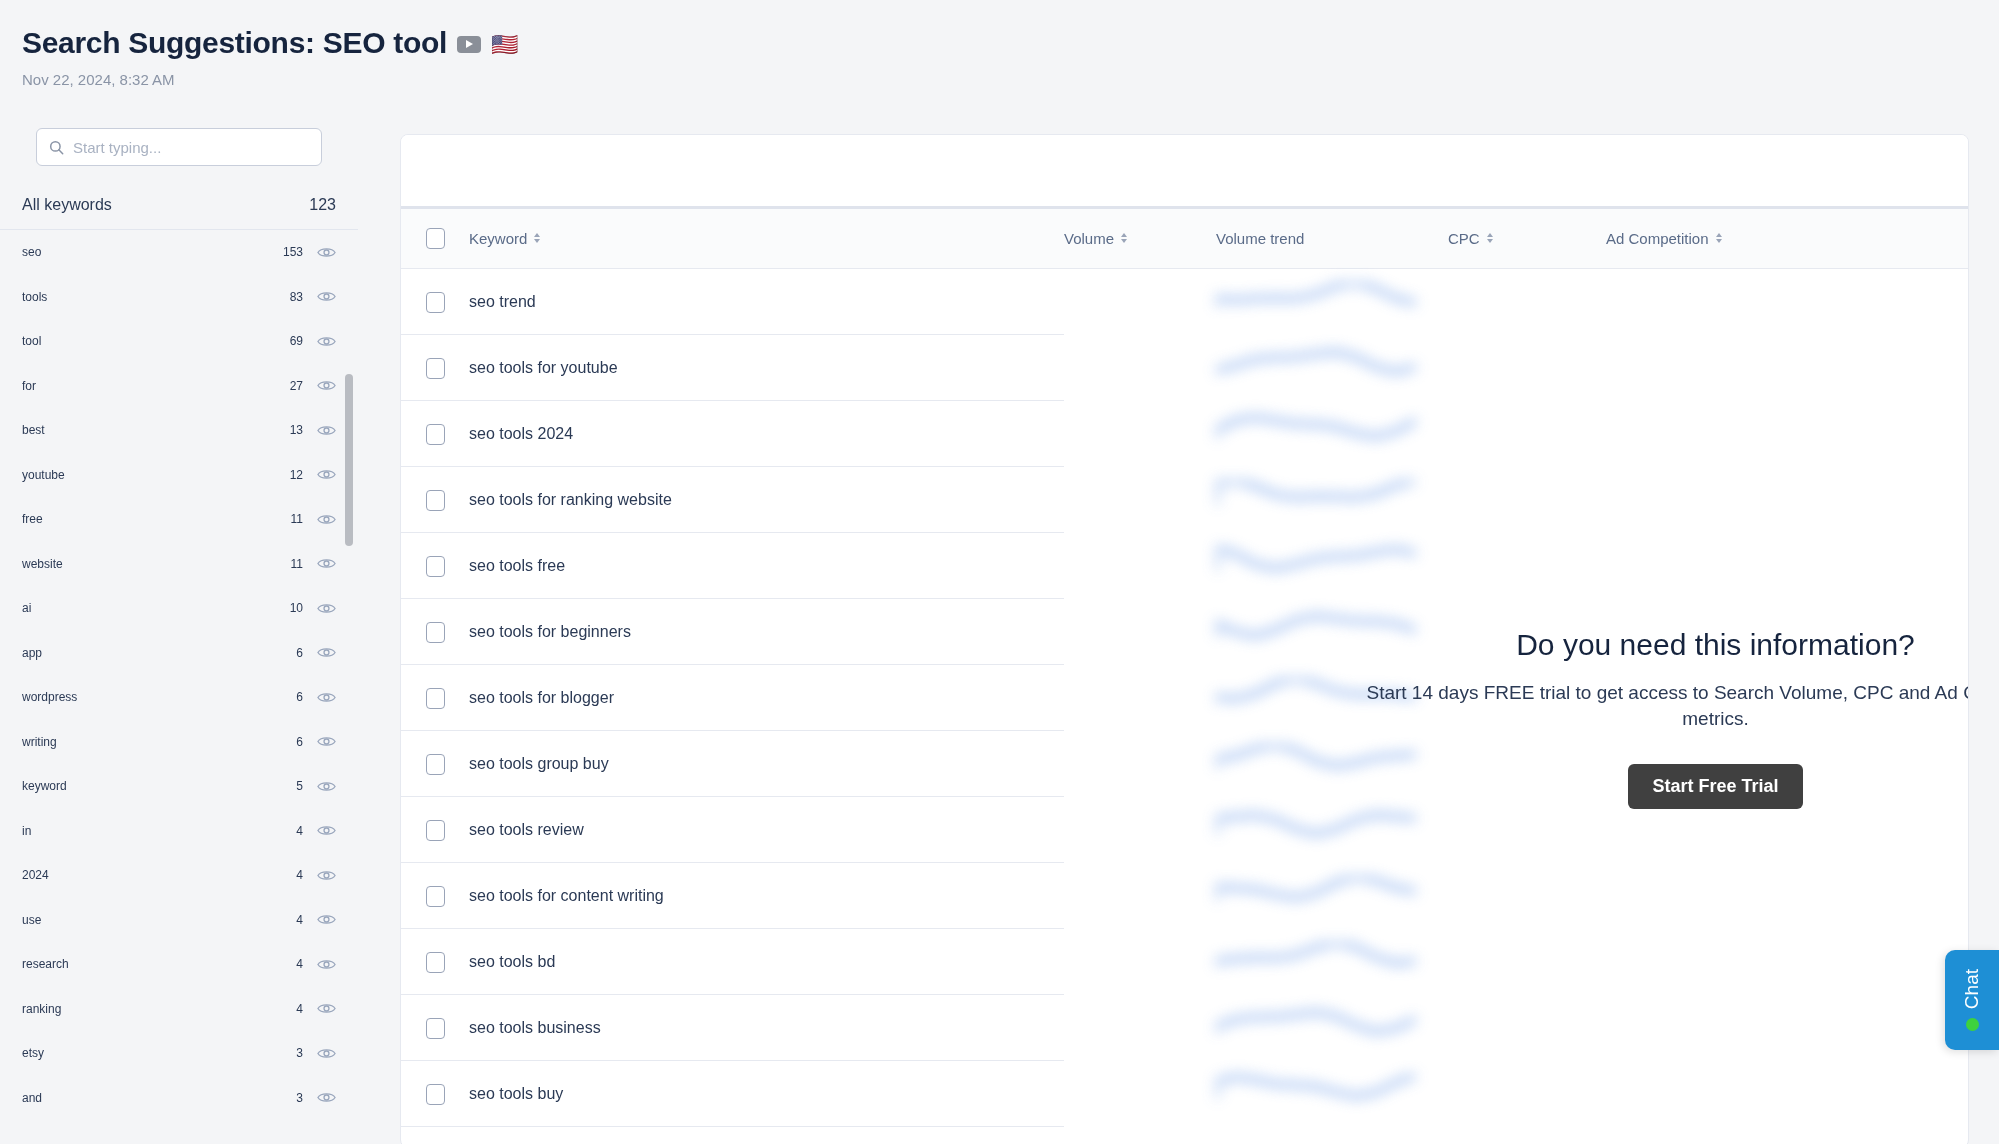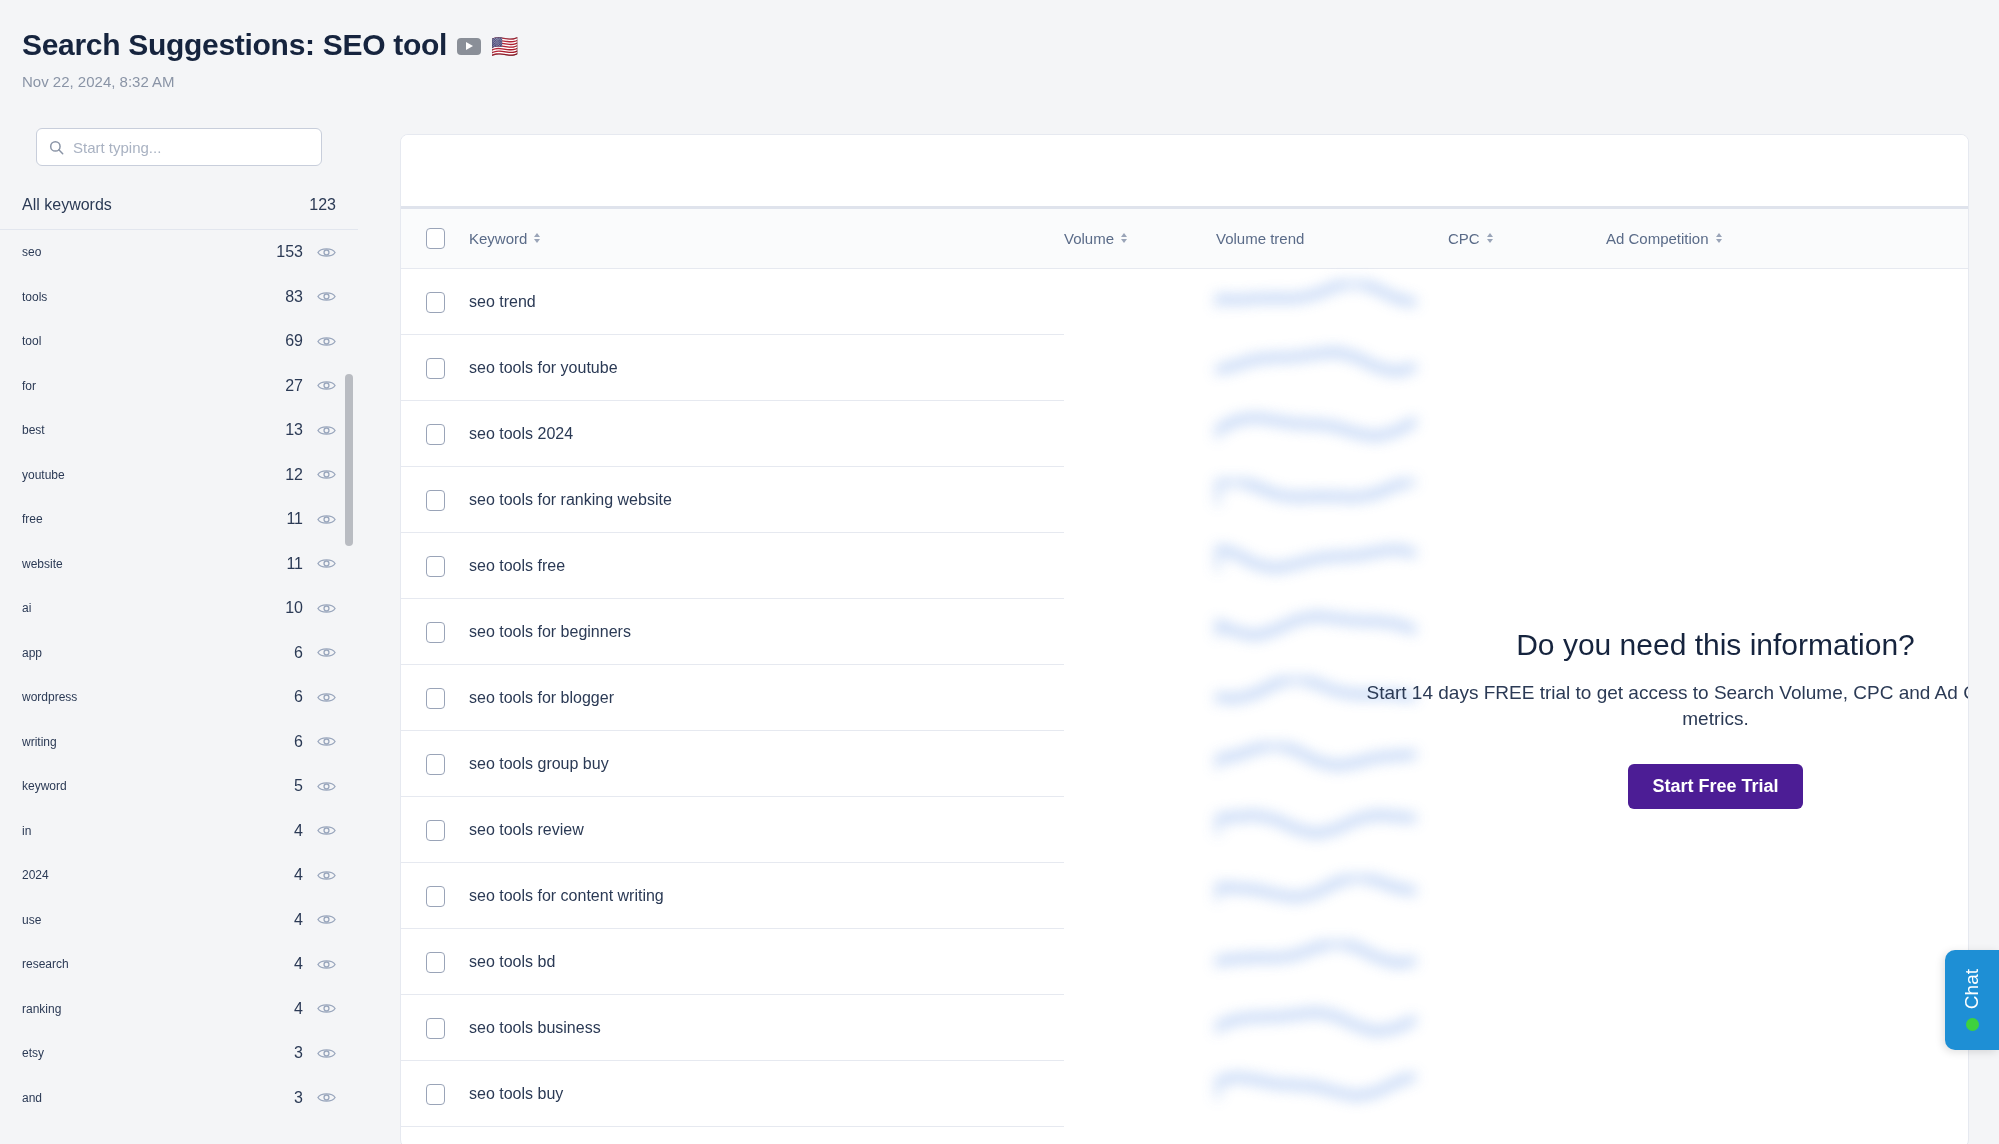--- a/index.html
+++ b/index.html
@@ -8,21 +8,21 @@
     margin: 0; padding: 0;
     width: 1999px; height: 1144px;
     overflow: hidden;
     background: #f4f5f7;
     font-family: "Liberation Sans", sans-serif;
   }
 
   #root { position: relative; width: 1999px; height: 1144px; }
 
   
-  .page-header { position: absolute; left: 0; top: 16px; width: 100%; padding: 12px 22px 0 22px; }
+  .page-header { position: absolute; left: 0; top: 0; width: 100%; padding: 26px 22px 0 22px; }
   .title-row { display: flex; align-items: center; gap: 10px; }
   .page-title {
     font-size: 30px; font-weight: bold; color: #16243e;
     letter-spacing: -0.3px; line-height: 1.1; margin: 0;
   }
   .yt-icon {
     display: inline-block; width: 24px; height: 17px;
     background: #8a8f98; border-radius: 4px; position: relative; top: 2px;
   }
   .yt-icon::after {
@@ -57,21 +57,21 @@
   }
   .all-keywords-label { font-size: 16px; color: #2b3a55; }
   .all-keywords-count { font-size: 16px; color: #2b3a55; }
 
   .kw-list { position: relative; overflow: hidden; height: 900px; }
   .kw-item {
     display: flex; align-items: center;
     padding: 0 22px; height: 44.5px;
   }
   .kw-name { font-size: 12px; color: #2b3a55; flex: 1; }
-  .kw-count { font-size: 16px; color: #2b3a55; text-align: right; min-width: 34px; }
+  .kw-count { font-size: 12px; color: #2b3a55; text-align: right; min-width: 34px; }
   .eye-btn { margin-left: 14px; display: flex; align-items: center; }
 
   .sb-track {
     position: absolute; left: 345px; top: 218px; width: 8px; height: 690px;
     background: transparent;
   }
   .sb-thumb {
     position: absolute; left: 0; top: 28px; width: 8px; height: 172px;
     background: #b9bcc2; border-radius: 5px;
   }
@@ -126,21 +126,21 @@
   
   .cta {
     position: absolute; left: 1063px; right: 1px; top: 155px; bottom: 0;
     display: flex; flex-direction: column; align-items: center; justify-content: center;
     text-align: center; pointer-events: none;
   }
   .cta-inner { pointer-events: auto; width: 720px; }
   .cta-title { font-size: 30px; color: #16243e; margin-bottom: 18px; font-weight: normal; }
   .cta-sub { font-size: 19px; color: #2b3a55; line-height: 1.35; margin-bottom: 32px; }
   .cta-btn {
-    display: inline-block; background: #4c1d95; color: #fff;
+    display: inline-block; background: #404040; color: #fff;
     border: 0; border-radius: 6px; padding: 12px 24px;
     font-size: 18px; font-weight: bold; font-family: "Liberation Sans", sans-serif;
     cursor: pointer;
   }
 
   
   .chat-tab {
     position: absolute; right: 0; top: 950px;
     width: 54px; height: 100px; background: #1e8fd5;
     border-radius: 10px 0 0 10px;

